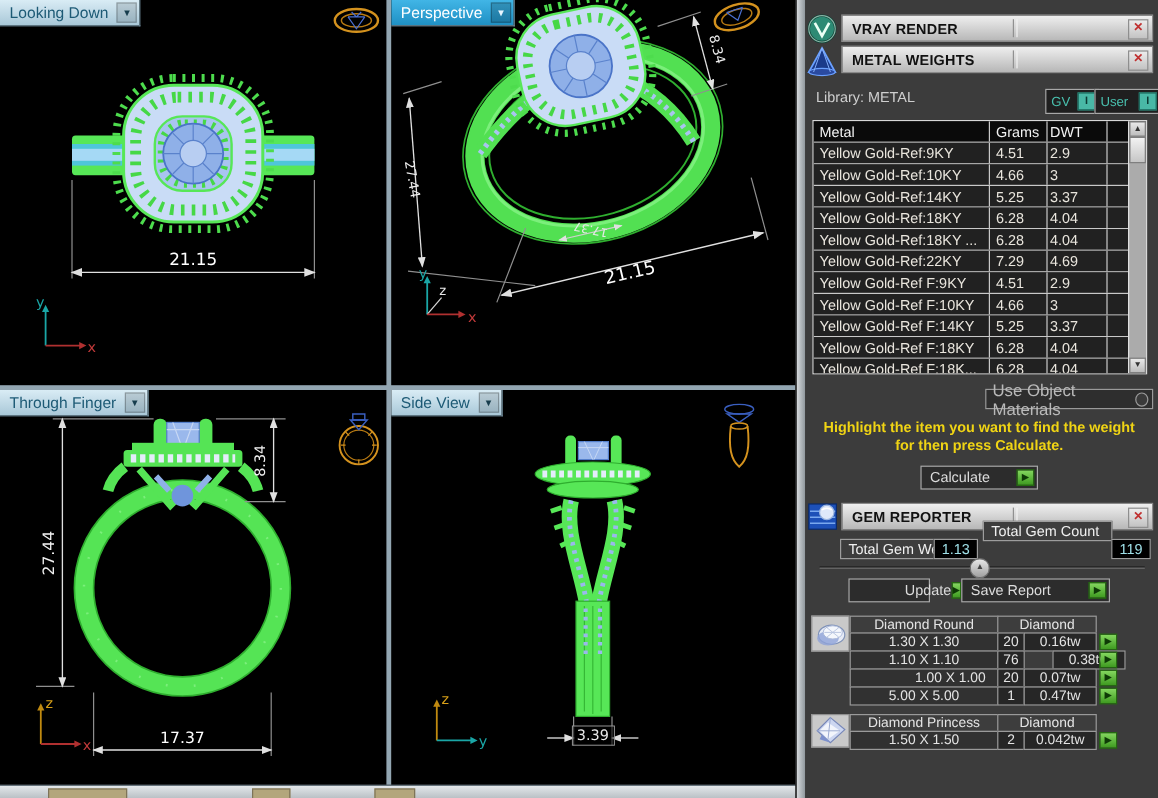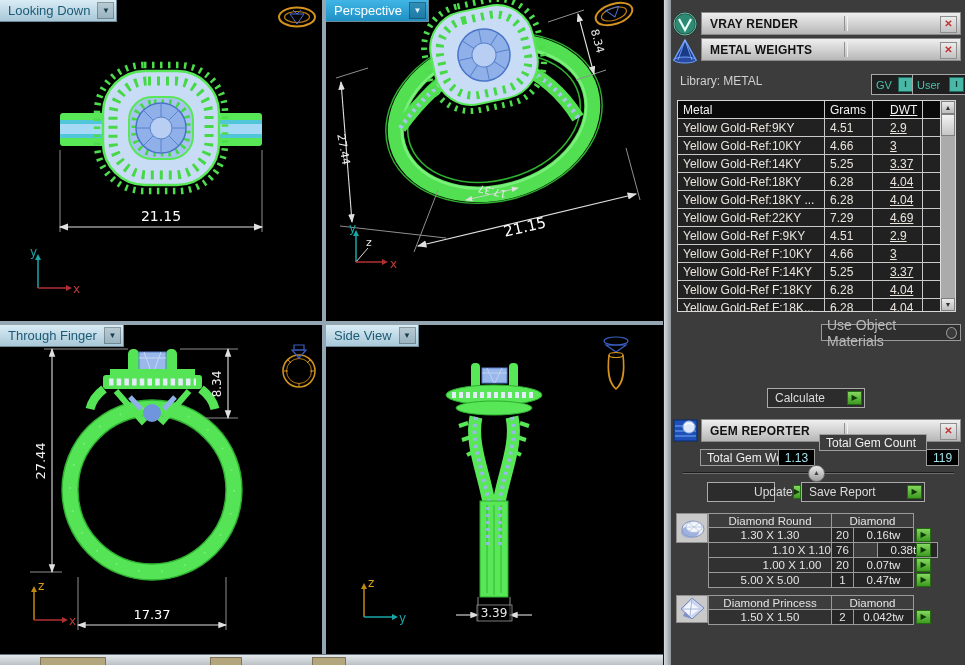--- a/index.html
+++ b/index.html
@@ -53,21 +53,21 @@
               color:#0c3b34;font-size:9px;font-weight:bold;text-align:center;line-height:12px;}
 
   
   .mtable{position:absolute;left:6px;top:100px;width:279px;height:212px;background:#1e1e1e;
           border:1px solid #d8d8d8;box-sizing:border-box;overflow:hidden;}
   .mhead,.mrow{display:flex;height:17px;align-items:center;font-size:12px;}
   .mhead{background:#0a0a0a;color:#f2f2f2;border-bottom:1px solid #cfcfcf;}
   .mrow{background:#212121;color:#e9e5dd;border-bottom:1px solid #c9c9c9;}
   .c0{width:141px;padding-left:5px;overflow:hidden;white-space:nowrap;}
   .c1{width:48px;padding-left:5px;border-left:1px solid #c9c9c9;height:100%;display:flex;align-items:center;box-sizing:border-box;}
-  .c2{width:50px;padding-left:17px;border-left:1px solid #c9c9c9;height:100%;display:flex;align-items:center;box-sizing:border-box;text-decoration:underline;}
+  .c2{width:50px;padding-left:2px;border-left:1px solid #c9c9c9;height:100%;display:flex;align-items:center;box-sizing:border-box;}
   .c3{flex:1;border-left:1px solid #c9c9c9;height:100%;box-sizing:border-box;}
   .mscroll{position:absolute;right:0;top:0;width:14px;height:100%;background:#ababab;border-left:1px solid #e0e0e0;}
   .sbtn{position:absolute;left:0;width:14px;height:13px;background:linear-gradient(#e9e9e9,#bdbdbd);
         border:1px solid #7f7f7f;box-sizing:border-box;font-size:7px;color:#333;text-align:center;line-height:11px;}
   .sthumb{position:absolute;left:0;top:13px;width:14px;height:22px;background:linear-gradient(#f2f2f2,#c6c6c6);
           border:1px solid #7f7f7f;box-sizing:border-box;}
 
   .uobox{position:absolute;left:150px;top:324px;width:130px;height:15px;background:#2e2e2e;
          border:1px solid #9a9a9a;display:flex;align-items:center;justify-content:space-between;
          color:#b9b9b9;font-size:14px;padding:0 3px 0 5px;}
@@ -492,20 +492,24 @@
           <span class="sthumb"></span>
           <span class="sbtn" style="bottom:0;">▼</span>
         </div>
       </div>
 
       <div class="uobox">
         <span>Use Object Materials</span>
         <span class="radio"></span>
       </div>
 
+      <div class="hint">
+        <div>Highlight the item you want to find the weight</div>
+        <div>for then press Calculate.</div>
+      </div>
 
       <div class="cmdbtn" style="left:96px;top:388px;width:98px;">
         <span>Calculate</span>
         <span class="greenarr">▶</span>
       </div>
 
       <svg class="hicon" style="top:417px;" viewBox="0 0 27 27">
         <rect x="2" y="3" width="23" height="21" fill="#1d50b8" stroke="#0a2a6a" stroke-width="1"></rect>
         <path d="M3 9h21 M3 14h21 M3 19h21" stroke="#7aa8ee" stroke-width="1.2"></path>
         <circle cx="17" cy="10" r="6" fill="#dfe8fa" stroke="#9ab4e0" stroke-width="1"></circle>
@@ -561,21 +565,21 @@
           <span>1.30 X 1.30</span>
         </div>
       <div class="gcell gnum" style="left:160px;top:527px;width:23px;height:16px;">
           <span>20</span>
         </div>
       <div class="gcell gnum" style="left:182px;top:527px;width:61px;height:16px;">
           <span>0.16tw</span>
         </div>
       <div class="garr" style="left:245px;top:528px;">▶</div>
 
-      <div class="gcell gsize" style="left:37px;top:542px;width:124px;height:16px;justify-content:flex-end;">
+      <div class="gcell gsize" style="left:37px;top:542px;width:124px;height:16px;">
           <span>1.10 X 1.10</span>
         </div>
       <div class="gcell gnum" style="left:160px;top:542px;width:23px;height:16px;">
           <span>76</span>
         </div>
       <div class="gcell gnum" style="left:182px;top:542px;width:61px;height:16px;margin-left:24px;">
           <span>0.38tw</span>
         </div>
       <div class="garr" style="left:245px;top:543px;">▶</div>
 

